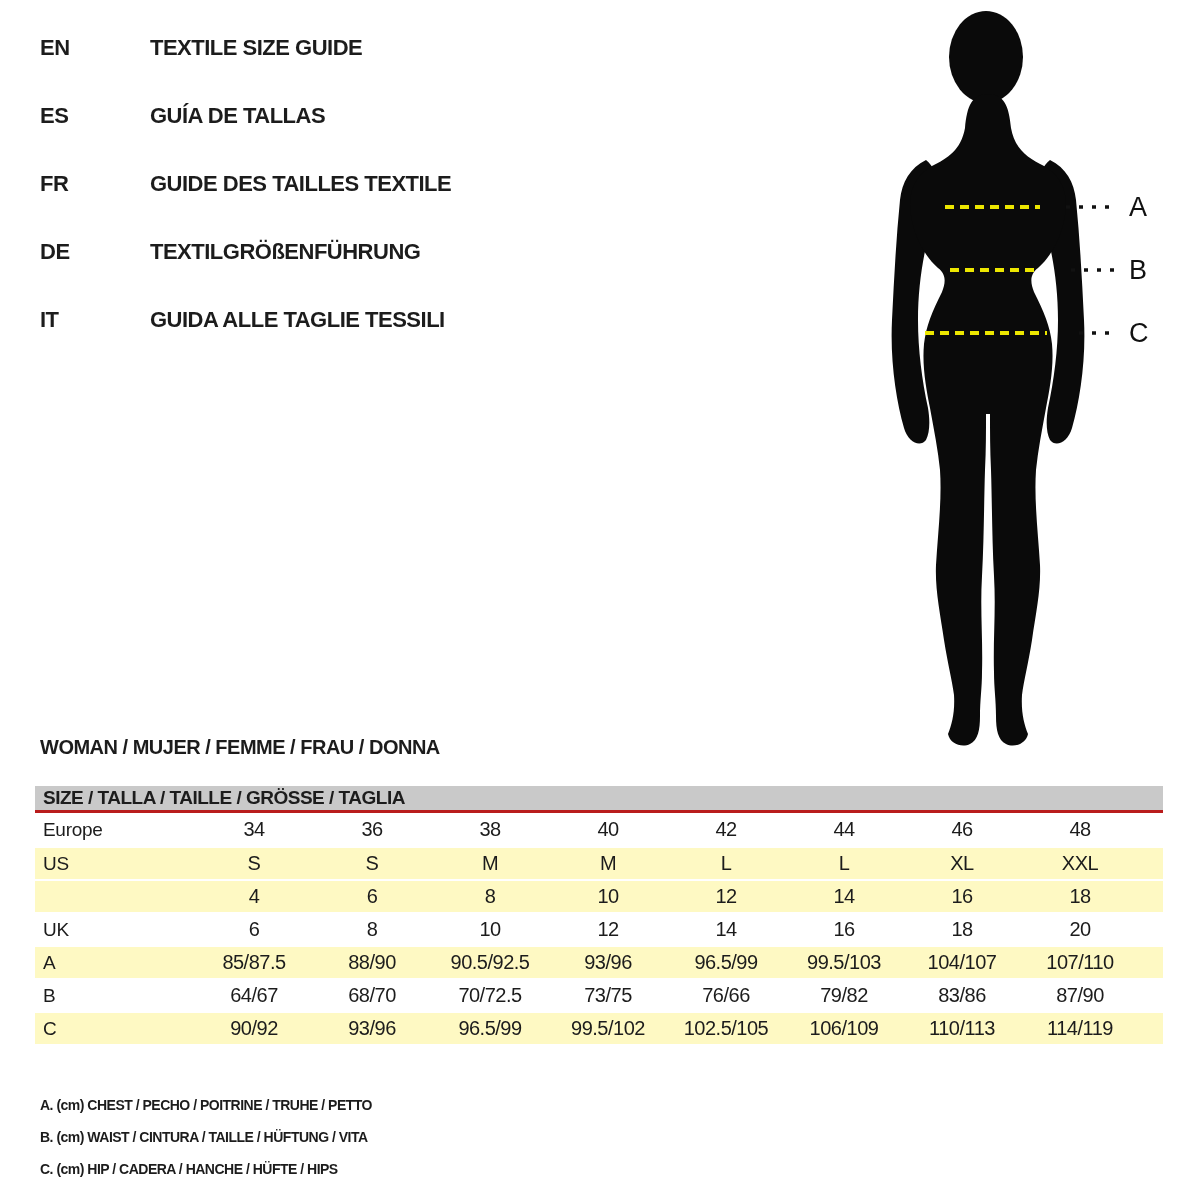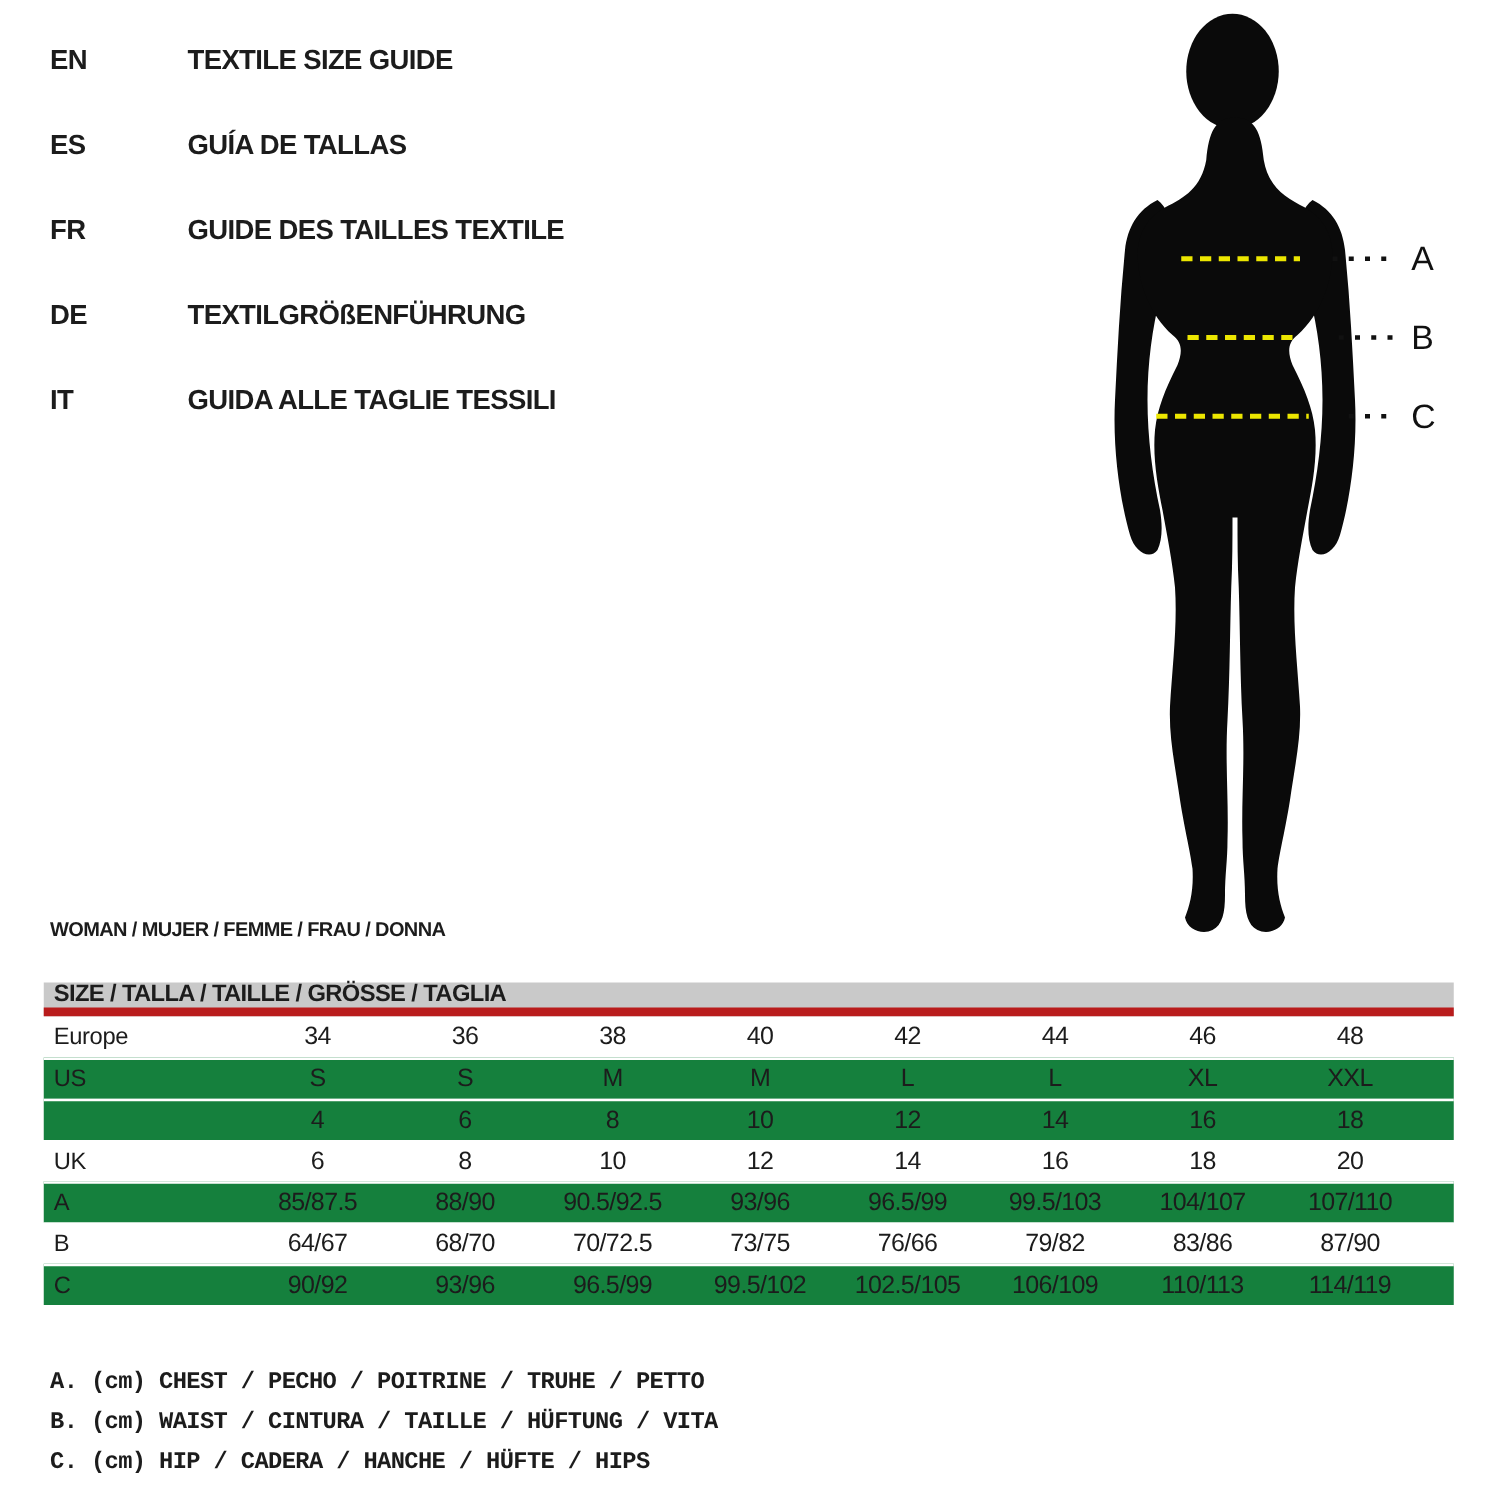--- a/index.html
+++ b/index.html
@@ -23,49 +23,49 @@
   
   .figure-wrap{position:absolute;left:850px;top:0;width:350px;height:760px;}
   .figure-wrap svg{display:block;width:100%;height:100%;}
   .marker-label{
     font-family:"Liberation Sans", sans-serif;
     font-size:27px;font-weight:400;fill:#111;
   }
   
   .gender-title{
     position:absolute;left:40px;top:736px;
-    font-size:16px;font-weight:700;letter-spacing:-0.5px;white-space:nowrap;
+    font-size:20px;font-weight:700;letter-spacing:-0.5px;white-space:nowrap;
   }
   
   .size-table{position:absolute;left:35px;top:786px;width:1128px;}
   .size-table-header{
-    height:27px;background:#c9c9c9;border-bottom:7px solid #b91c1c;
+    height:27px;background:#c9c9c9;border-bottom:3px solid #b91c1c;
     font-size:19px;font-weight:700;letter-spacing:-0.5px;
     display:flex;align-items:center;padding-left:8px;box-sizing:border-box;
   }
   .size-row{
     display:grid;
     grid-template-columns:160px repeat(8,118px) 1fr;
     height:33px;align-items:center;
     border-top:2px solid #ffffff;box-sizing:border-box;
   }
   .size-row:first-of-type{border-top:none;}
-  .size-row.shaded{background:#15803d;}
+  .size-row.shaded{background:#fef9c3;}
   .size-row .row-label{
     padding-left:8px;font-size:19px;font-weight:400;letter-spacing:-0.3px;
   }
   .size-row .cell{
     text-align:center;font-size:20px;font-weight:400;letter-spacing:-0.5px;
     white-space:nowrap;
   }
   
   .legend-block{position:absolute;left:40px;top:1089px;}
   .legend-line{
-    font-size:19px;font-weight:700;letter-spacing:-0.5px;
-    line-height:32px;white-space:nowrap;font-family:Liberation Mono, monospace;
+    font-size:14px;font-weight:700;letter-spacing:-0.5px;
+    line-height:32px;white-space:nowrap;
   }
 </style>
 </head>
 <body>
 
 <div class="lang-block" id="lang-block">
     <div class="lang-code">EN</div>
     <div class="lang-text">TEXTILE SIZE GUIDE</div>
     <div class="lang-code">ES</div>
     <div class="lang-text">GUÍA DE TALLAS</div>

